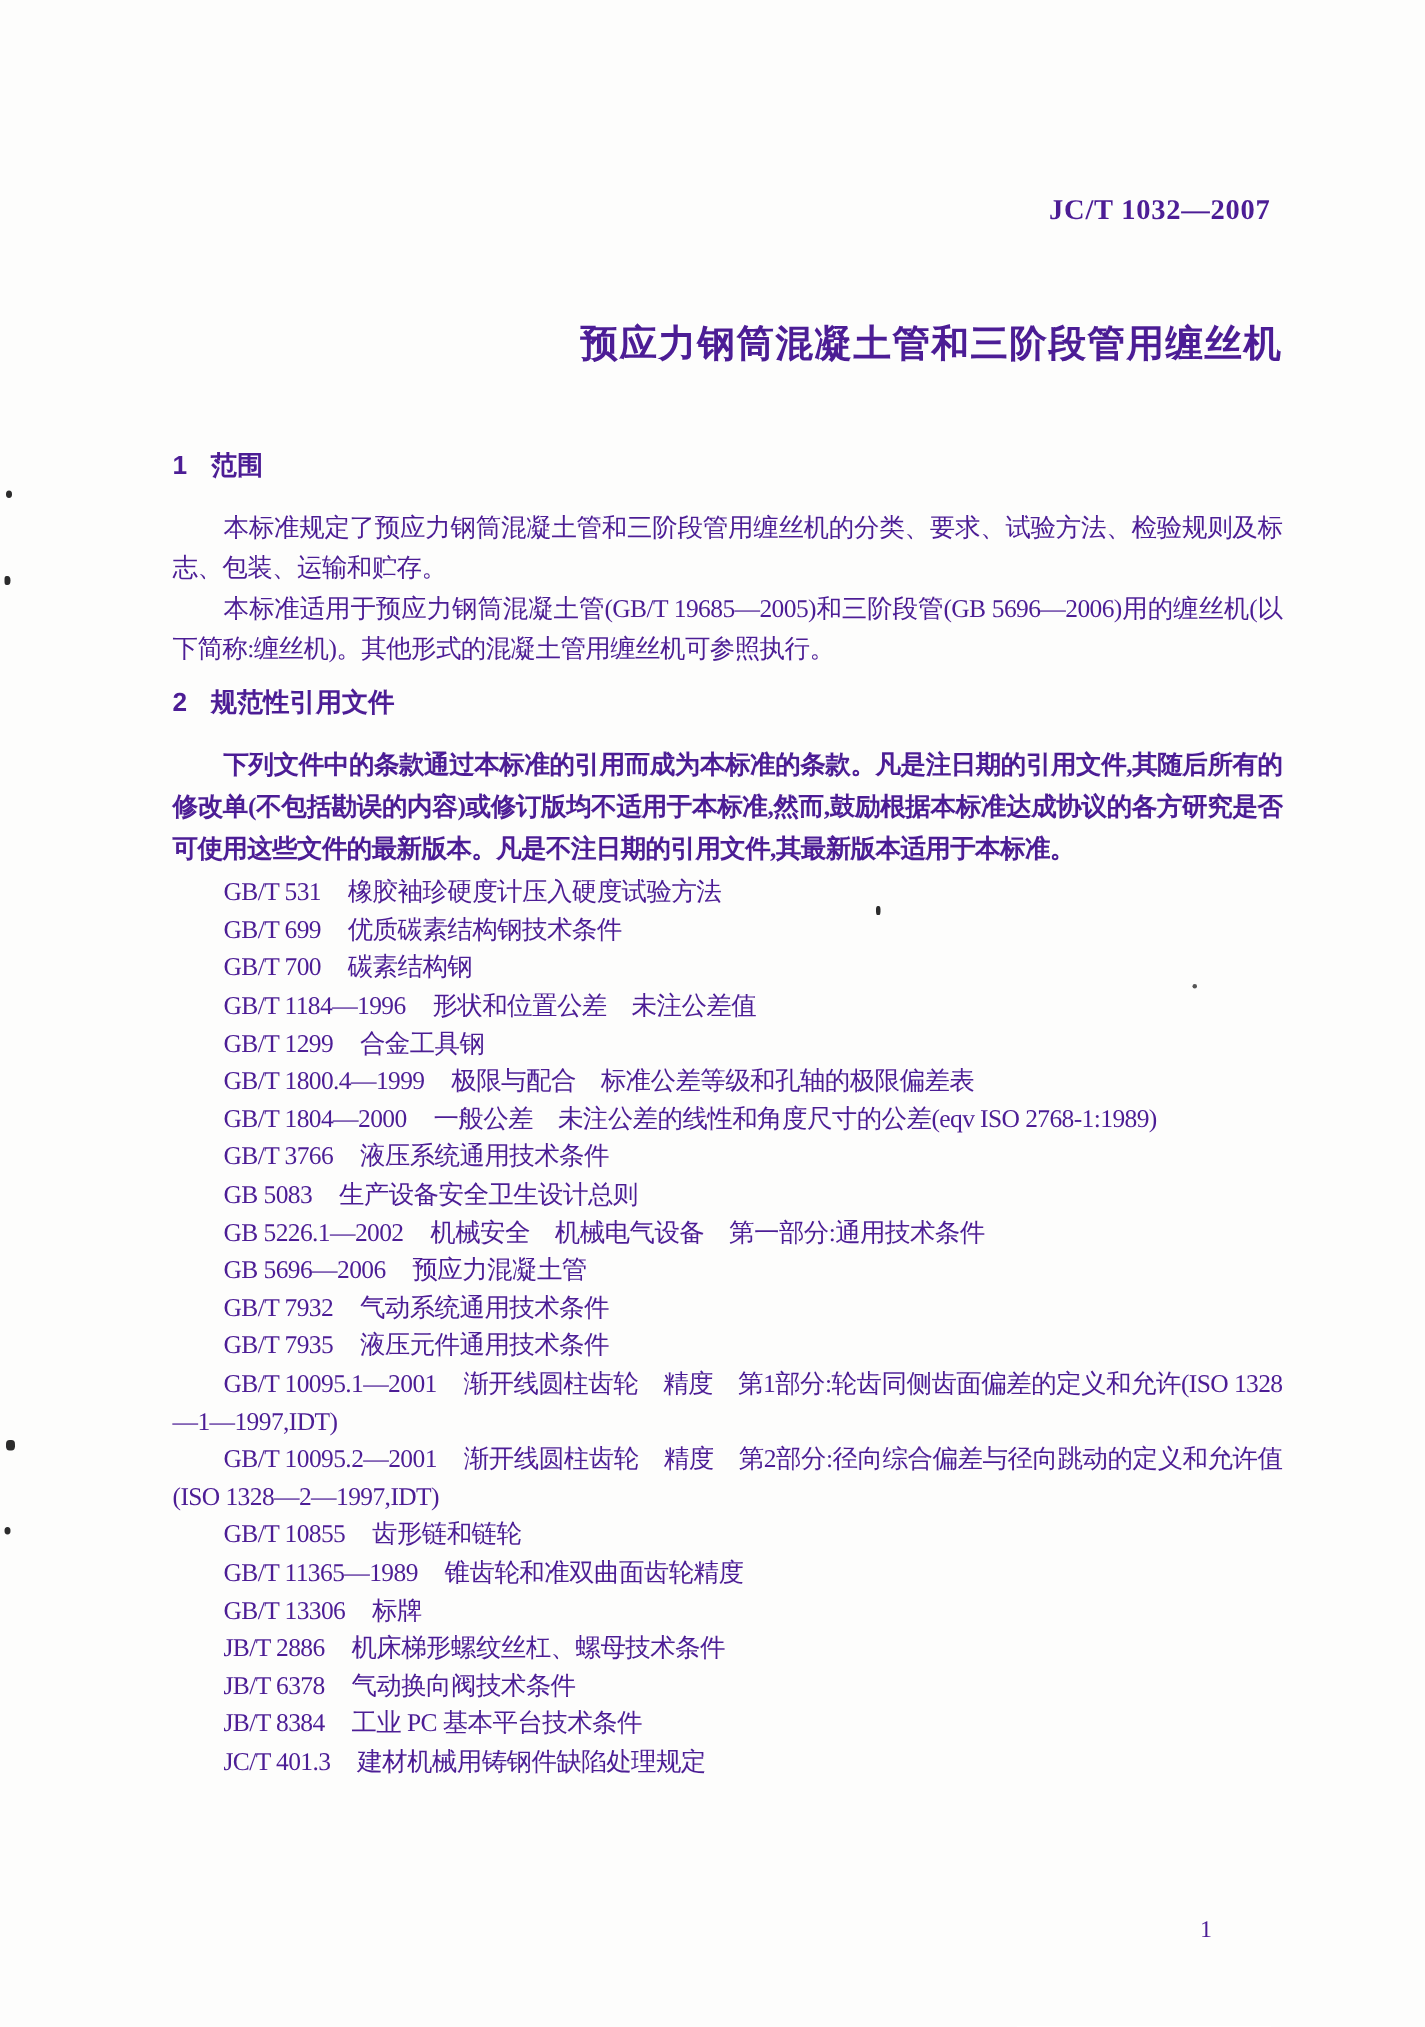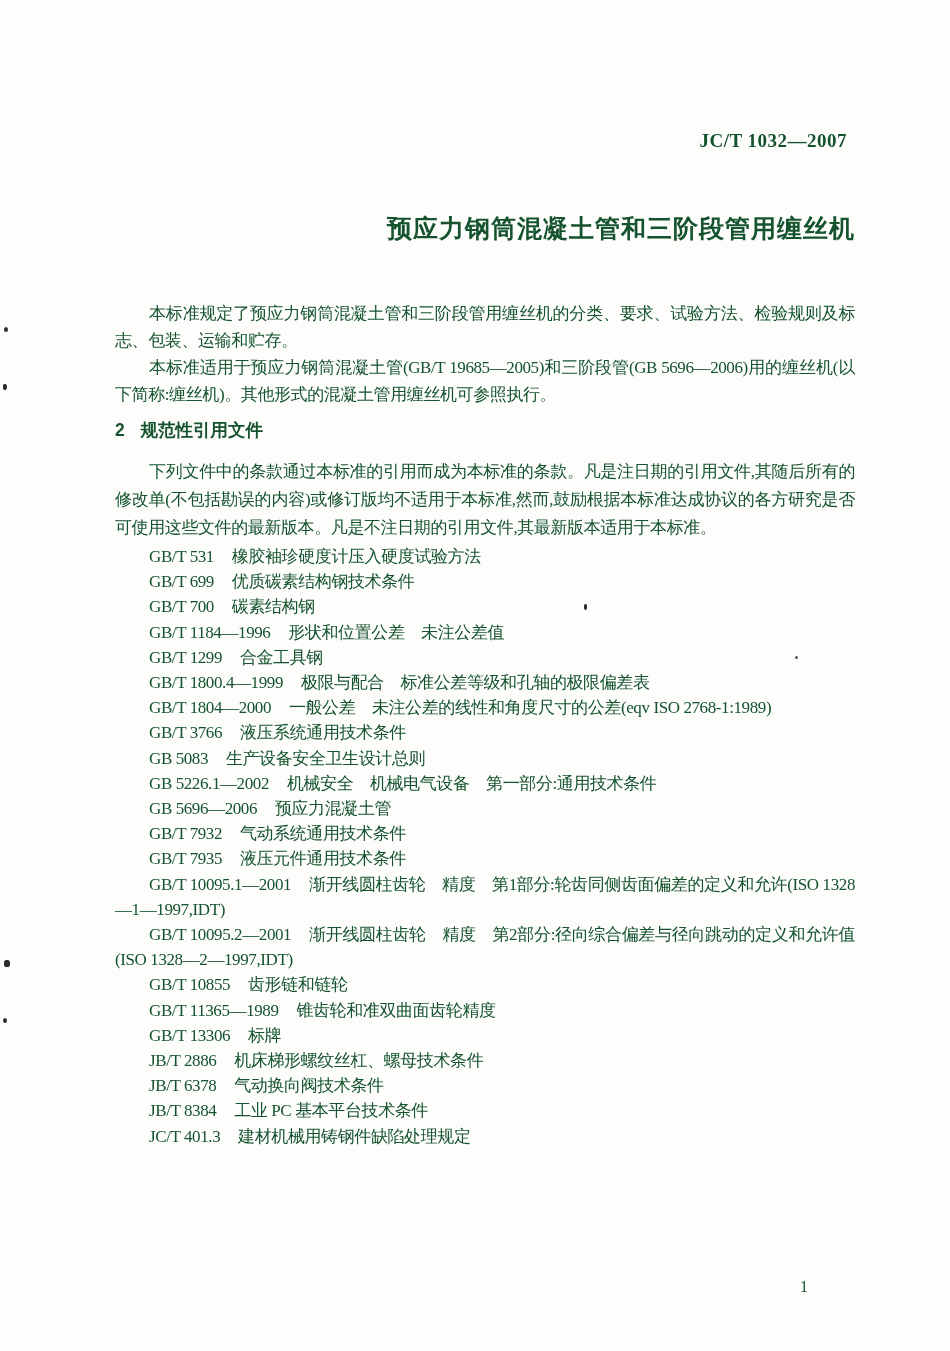--- a/index.html
+++ b/index.html
@@ -1,20 +1,20 @@
 <!DOCTYPE html>
 <html><head>
 <meta charset="utf-8">
 <style>
   html,body{margin:0;padding:0;background:#ffffff;}
   .page{
     position:relative;
     width:950px;height:1351px;
     background:#fdfdfc;
-    color:#14532d;
+    color:#4c1d95;
     font-family:"Liberation Serif","DejaVu Serif",serif;
     overflow:hidden;
   }
   .doc-number{
     position:absolute;top:130px;right:103px;
     font-size:19px;font-weight:700;letter-spacing:0.5px;
     font-family:"Liberation Serif","DejaVu Serif",serif;
   }
   .doc-title{
     position:absolute;top:212px;left:115px;width:740px;
@@ -28,21 +28,21 @@
     text-align:justify;
   }
   .sec-heading{
     font-family:"Liberation Sans","DejaVu Sans",sans-serif;
     font-weight:700;font-size:17.5px;line-height:20px;
     margin:0 0 18px 0;letter-spacing:0;
   }
   .sec-heading.second{margin-top:12px;}
   .sec-num{margin-right:0.9em;}
   .para{margin:0;text-indent:2em;}
-  .para.lh28{line-height:28px;}
+  .para.lh28{line-height:28px;font-weight:bold;}
   .refs{margin-top:2px;line-height:25.2px;}
   .ref{text-indent:2em;}
   .ref-code{margin-right:1.05em;white-space:nowrap;}
   .page-number{
     position:absolute;top:1278px;left:800px;
     font-size:16px;
   }
   .speck{position:absolute;background:#2c2c2c;border-radius:50%;}
   .sp1{left:4px;top:327px;width:4px;height:5px;}
   .sp2{left:3px;top:384px;width:4px;height:6px;border-radius:40% 60% 60% 40%;}
@@ -55,20 +55,23 @@
 <body>
 
 <div class="page">
 
   <div class="doc-number">JC/T 1032—2007</div>
 
   <div class="doc-title">预应力钢筒混凝土管和三阶段管用缠丝机</div>
 
   <div class="content">
 
+    <div class="sec-heading">
+      <span class="sec-num">1</span><span>范围</span>
+    </div>
 
     <p class="para">本标准规定了预应力钢筒混凝土管和三阶段管用缠丝机的分类、要求、试验方法、检验规则及标志、包装、运输和贮存。</p>
     <p class="para">本标准适用于预应力钢筒混凝土管(GB/T 19685—2005)和三阶段管(GB 5696—2006)用的缠丝机(以下简称:缠丝机)。其他形式的混凝土管用缠丝机可参照执行。</p>
 
     <div class="sec-heading second">
       <span class="sec-num">2</span><span>规范性引用文件</span>
     </div>
 
     <p class="para lh28">下列文件中的条款通过本标准的引用而成为本标准的条款。凡是注日期的引用文件,其随后所有的修改单(不包括勘误的内容)或修订版均不适用于本标准,然而,鼓励根据本标准达成协议的各方研究是否可使用这些文件的最新版本。凡是不注日期的引用文件,其最新版本适用于本标准。</p>
 

